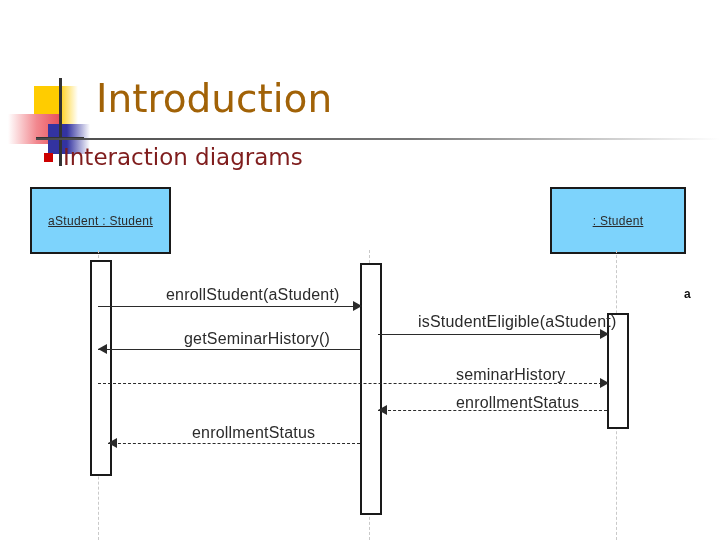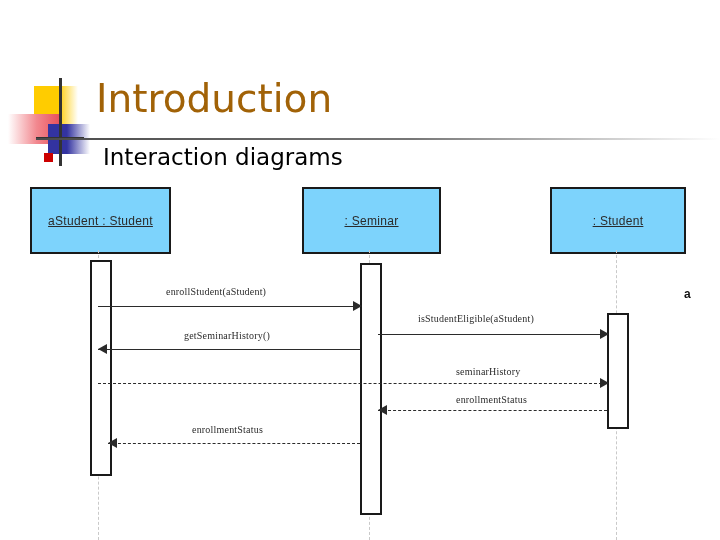--- a/index.html
+++ b/index.html
@@ -67,24 +67,23 @@
     align-items: center;
   }
   .bullet-sq {
     width: 9px; height: 9px;
     background: #cc0000;
     margin-right: 10px;
     flex: none;
   }
   .bullet-text {
     font-size: 23px;
-    color: #000000;
+    color: #7f1d1d;
     font-family: "DejaVu Sans", sans-serif;
     white-space: nowrap;
-    padding-left: 40px;
   }
 
   
   .diagram {
     position: absolute;
     left: 0; top: 0; width: 720px; height: 540px;
   }
   .lifeline-box {
     position: absolute;
     border: 2px solid #1a1a1a;
@@ -130,23 +129,23 @@
     border-bottom: 5px solid transparent;
     border-left: 9px solid #2b2b2b;
   }
   .arrow-left {
     border-top: 5px solid transparent;
     border-bottom: 5px solid transparent;
     border-right: 9px solid #2b2b2b;
   }
   .msg-label {
     position: absolute;
-    font-size: 10px;
+    font-size: 16px;
     color: #2b2b2b;
-    font-family: Liberation Serif, serif;
+    font-family: Liberation Sans, sans-serif;
     white-space: nowrap;
     letter-spacing: 0.2px;
   }
   .clipped-glyph {
     position: absolute;
     font-size: 12px;
     color: #111111;
     font-family: "Liberation Sans", sans-serif;
     font-weight: bold;
     white-space: nowrap;
@@ -171,23 +170,20 @@
   <div class="bullet-sq"></div>
   <div class="bullet-text">Interaction diagrams</div>
 </div>
 
 <div class="diagram">
 
   <div class="lifeline-box" style="left:30px;  top:187px; width:137px; height:63px;">
     <span class="lifeline-label">aStudent : Student</span>
   </div>
 
-  <div class="lifeline-box" style="left:302px; top:187px; width:135px; height:63px;">
-    <span class="lifeline-label">: Seminar</span>
-  </div>
 
   <div class="lifeline-box" style="left:550px; top:187px; width:132px; height:63px;">
     <span class="lifeline-label">: Student</span>
   </div>
 
   <div class="lifeline-dash" style="left:98px;  top:250px; height:290px;"></div>
   <div class="lifeline-dash" style="left:369px; top:250px; height:290px;"></div>
   <div class="lifeline-dash" style="left:616px; top:250px; height:290px;"></div>
 
   <div class="activation" style="left:90px;  top:260px; width:18px; height:212px;"></div>

